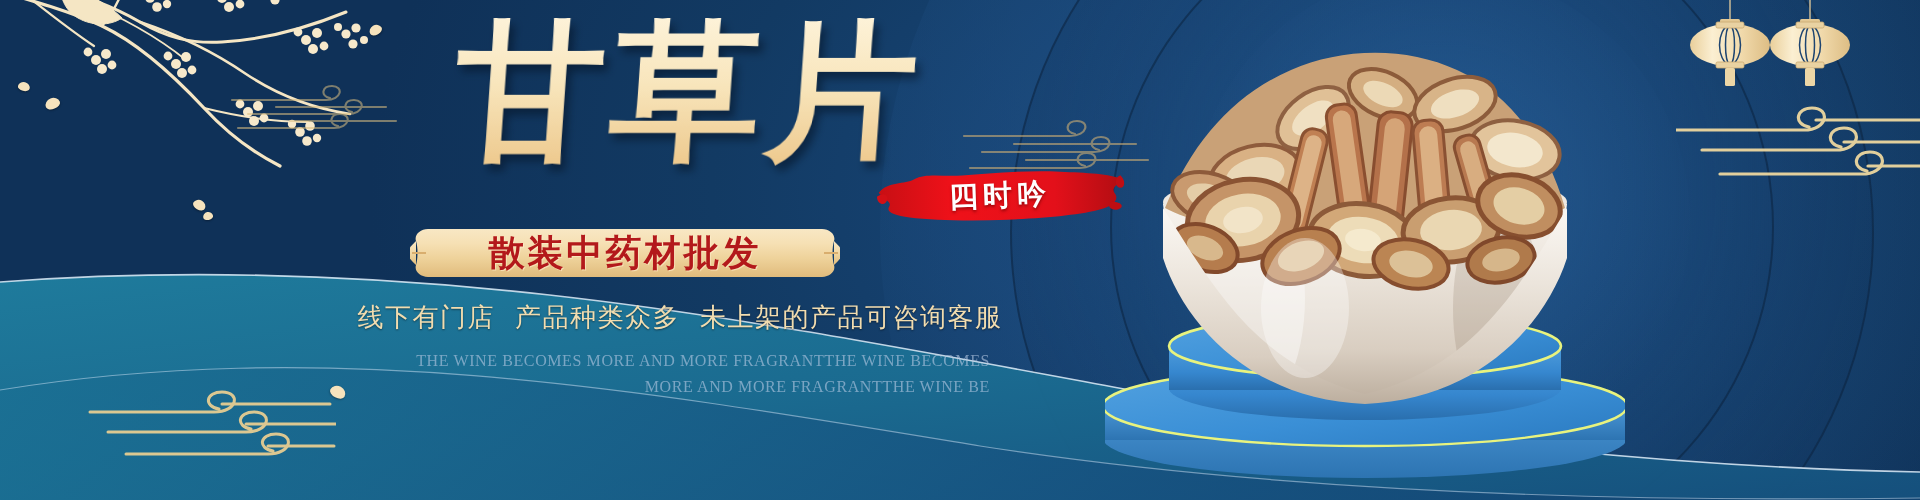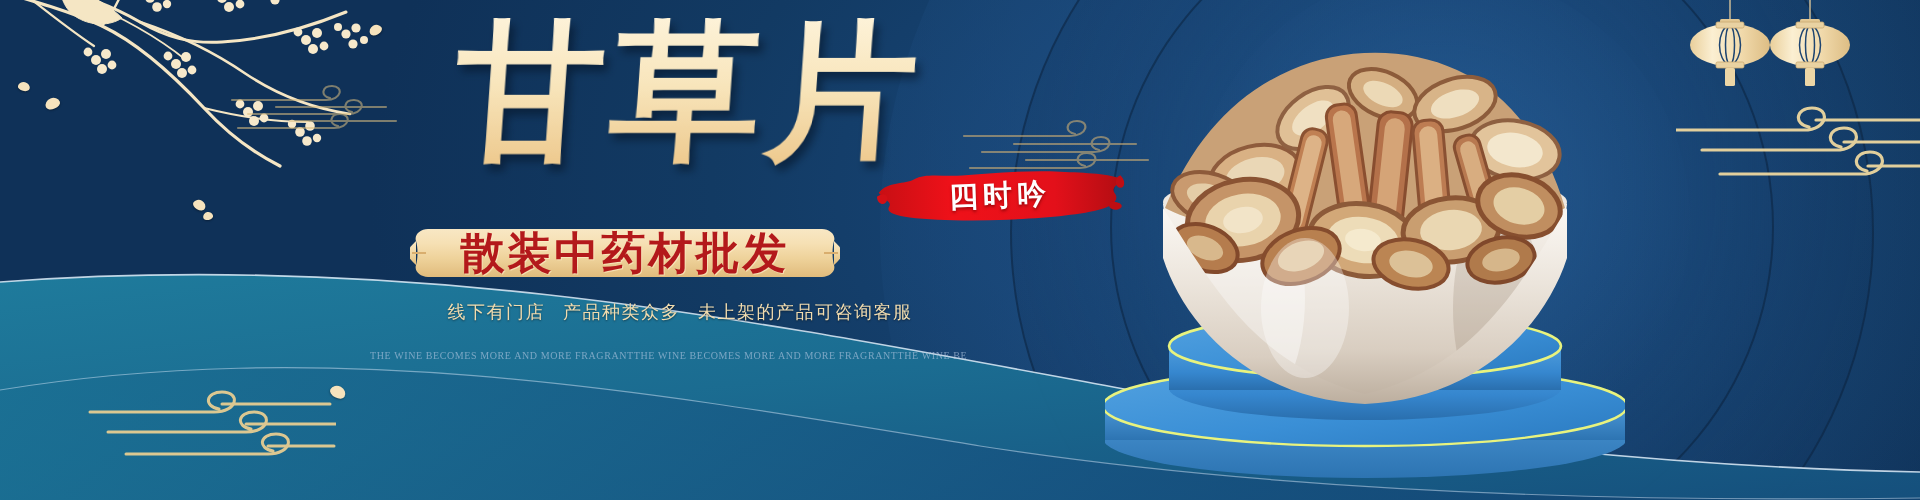--- a/index.html
+++ b/index.html
@@ -81,40 +81,40 @@
     text-shadow:0 2px 3px rgba(90,0,0,.55);
   }
 
   .plaque{
     position:absolute;left:80px;top:205px;width:430px;height:60px;
   }
   .plaque-text{
     position:absolute;inset:0;
     display:flex;align-items:center;justify-content:center;
     font-family:"Liberation Serif","DejaVu Serif",serif;
-    font-size:44px;font-weight:bold;letter-spacing:3px;
+    font-size:36px;font-weight:bold;letter-spacing:3px;
     color:#b3191b;
     text-shadow:1px 1px 0 rgba(255,240,205,.6);
   }
 
   .subline{
     position:absolute;left:0;top:282px;width:700px;
     text-align:center;
     font-family:"Liberation Serif","DejaVu Serif",serif;
-    font-size:18px;letter-spacing:1.5px;
+    font-size:26px;letter-spacing:1.5px;
     color:#f1dcaf;
     text-shadow:0 1px 2px rgba(0,0,0,.45);
   }
   .subline span{margin:0 6px;}
 
   .eng{
     position:absolute;left:40px;top:330px;width:620px;
-    text-align:left;
+    text-align:right;
     font-family:"Liberation Serif","DejaVu Serif",serif;
-    font-size:10px;line-height:1.65;letter-spacing:.6px;
+    font-size:16px;line-height:1.65;letter-spacing:.6px;
     color:rgba(180,200,226,.62);
     text-transform:uppercase;
   }
 </style>
 </head>
 <body>
 
 <div class="banner">
 
   <div class="arc arc-1"></div>

